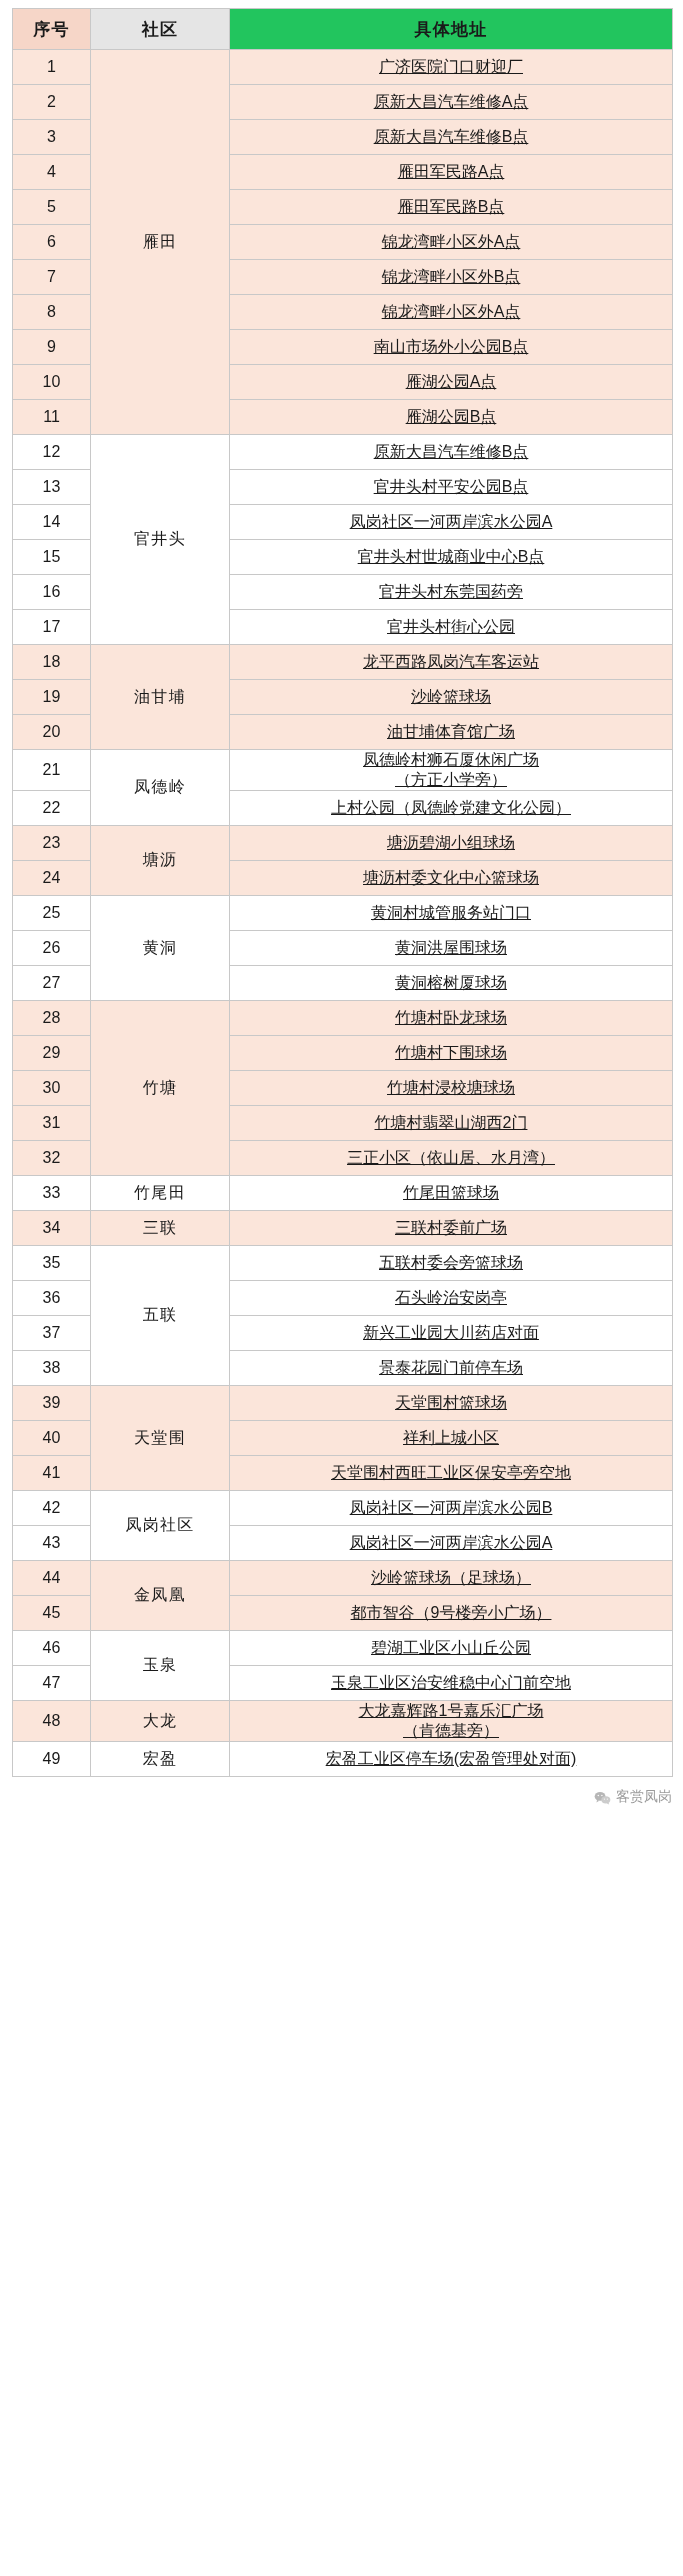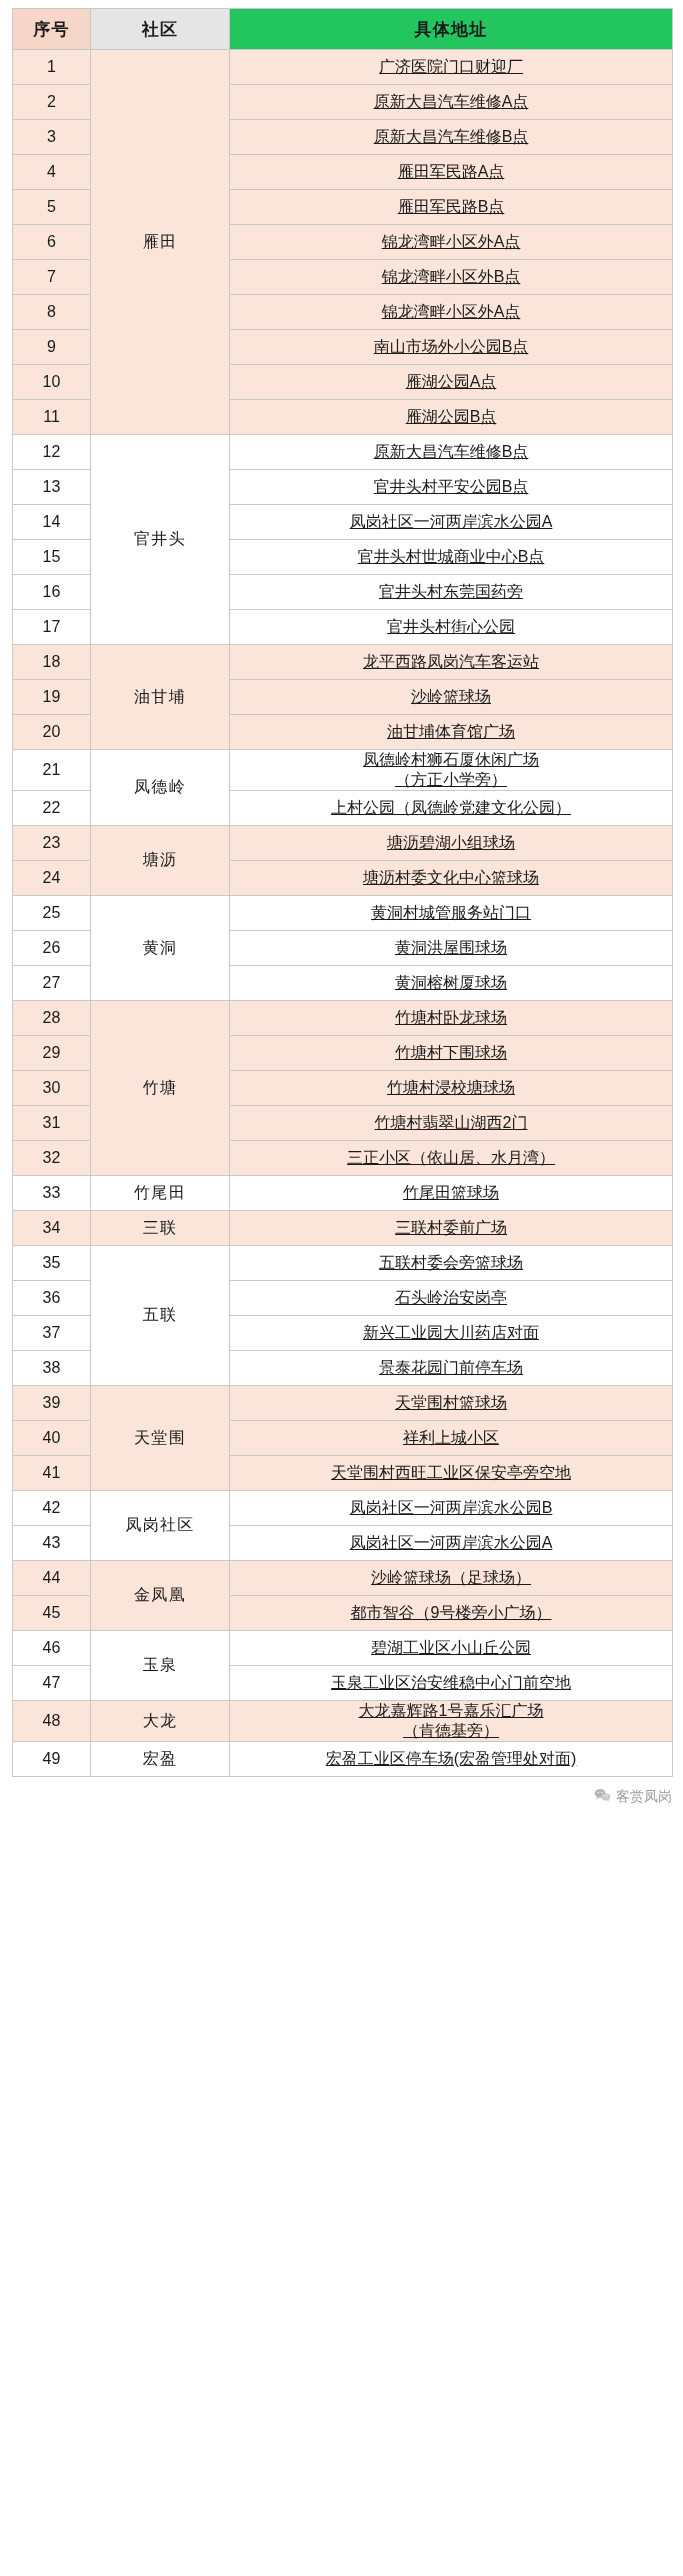--- a/index.html
+++ b/index.html
@@ -72,21 +72,21 @@
     width: 660px;
     margin: 0 auto;
     padding: 10.6px 0 9.3px 0;
     display: flex;
     justify-content: flex-end;
     align-items: center;
     box-sizing: border-box;
   }
   .footer .wm {
     display: inline-flex;
-    align-items: flex-start;
+    align-items: flex-end;
     gap: 5.3px;
     color: #9a9a9a;
     font-size: 14px;
   }
   .footer .wm-icon {
     width: 17px;
     height: 14.5px;
     display: inline-block;
   }
 </style>

